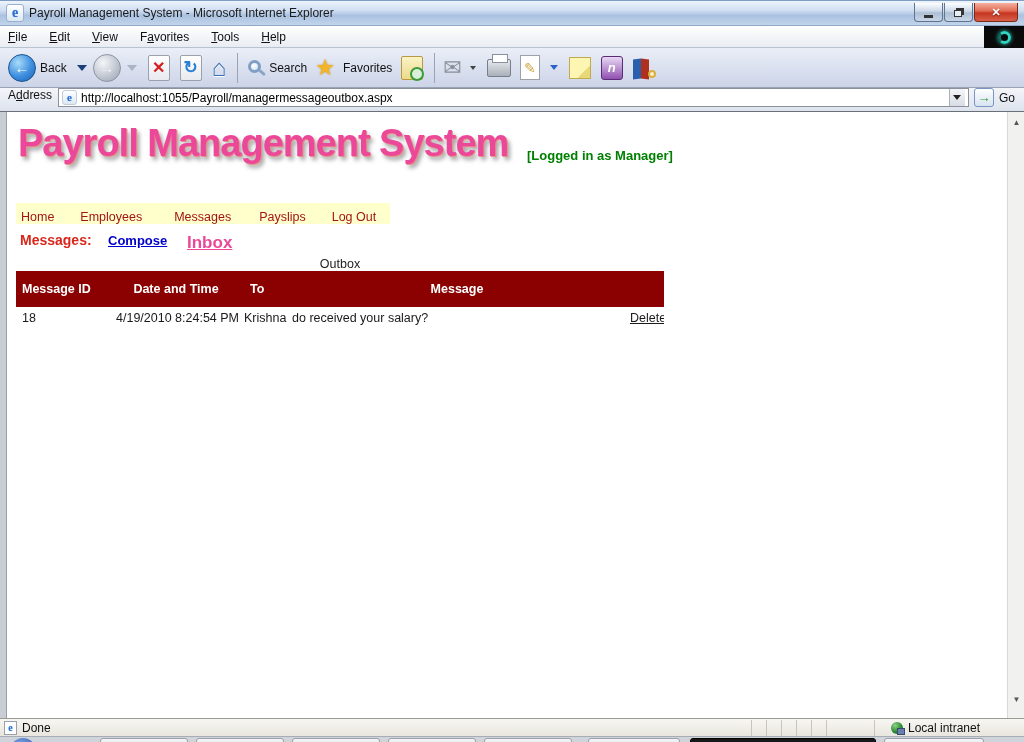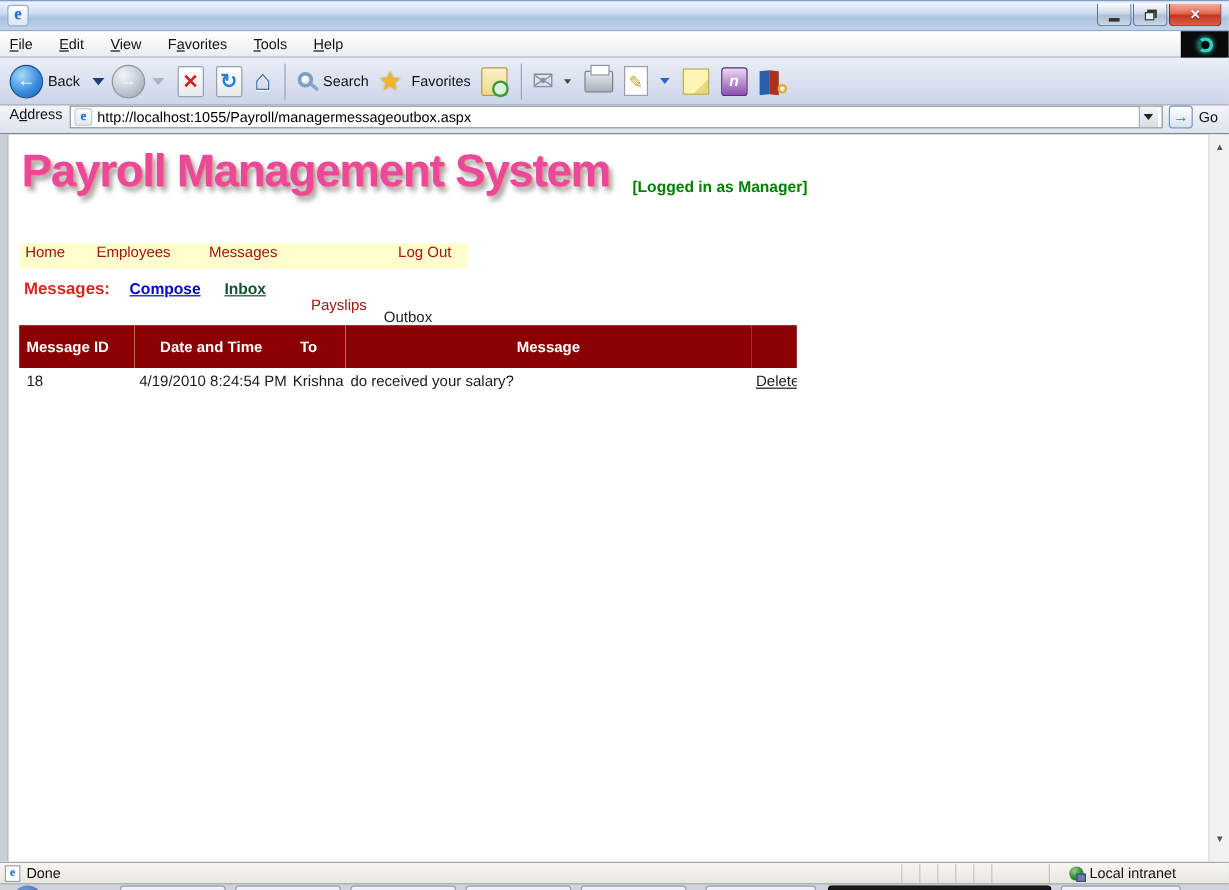--- a/index.html
+++ b/index.html
@@ -77,28 +77,28 @@
   .go-text { margin:0 5px; color:#111; }
 
   
   .content { flex:1; background:#fff; position:relative; border-left:6px solid #c9cdd4; overflow:hidden; }
   .content .inner-edge { position:absolute; left:0; top:0; bottom:0; width:1px; background:#9aa0a8; }
 
   .page-heading { position:absolute; left:12px; top:10px; font-size:38px; font-weight:bold; letter-spacing:-1px; color:#ec4899;
     text-shadow:1px 1px 0 #e89088, 3px 4px 4px rgba(130,130,130,.75); }
   .login-status { position:absolute; left:521px; top:36px; font-size:13px; font-weight:bold; color:#008000; }
 
-  .nav-bar { position:absolute; left:10px; top:91px; width:374px; height:21px; background:#FFFFCC; display:flex; align-items:flex-start; padding-left:5px; font-size:12.5px; color:#a31515; }
+  .nav-bar { position:absolute; left:10px; top:91px; width:374px; height:21px; background:#FFFFCC; display:flex; align-items:flex-end; padding-left:5px; font-size:12.5px; color:#a31515; }
   .nav-item { cursor:pointer; }
   .nav-i0 { margin-right:26px; } .nav-i1 { margin-right:32px; } .nav-i2 { margin-right:28px; } .nav-i3 { margin-right:26px;margin-top:44px; }
 
   .messages-row { position:absolute; left:0; top:120px; width:660px; height:20px; }
   .messages-label { position:absolute; left:14px; top:0; font-size:14px; font-weight:bold; color:#d8261a; }
   .compose-link { position:absolute; left:102px; top:1px; font-size:13px; font-weight:bold; color:#0000cc; text-decoration:underline; cursor:pointer; }
-  .inbox-link { position:absolute; left:181px; top:1px; font-size:13px; font-weight:bold; color:#14532d; text-decoration:underline; cursor:pointer;text-align:center; }
+  .inbox-link { position:absolute; left:181px; top:1px; font-size:17px; font-weight:bold; color:#ec4899; text-decoration:underline; cursor:pointer;text-align:center; }
 
   .outbox-caption { position:absolute; left:10px; top:145px; width:648px; text-align:center; font-size:12.5px; color:#222; }
 
   .outbox-table { position:absolute; left:10px; top:159px; width:648px; border-collapse:collapse; table-layout:fixed; font-size:12.5px; }
   .outbox-table col.c-id { width:96px; } .outbox-table col.c-dt { width:128px; } .outbox-table col.c-to { width:48px; }
   .outbox-table col.c-msg { width:338px; } .outbox-table col.c-act { width:38px; }
   .outbox-table thead th { background:#8B0000; color:#fff; font-weight:bold; height:36px; padding:0 4px; white-space:nowrap; overflow:hidden; }
   .th-id { text-align:left; padding-left:6px !important; }
   .th-dt { text-align:center; }
   .th-to { text-align:left; padding-left:10px !important; }
@@ -133,20 +133,21 @@
 </style>
 </head>
 <body>
 
 <div class="window">
 
   <div class="titlebar">
     <span class="ie-badge">
         <span class="ie-e">e</span>
       </span>
+    <span class="title-text">Payroll Management System - Microsoft Internet Explorer</span>
     <div class="win-buttons">
       <div class="win-btn">
           <span class="glyph-min"></span>
         </div>
       <div class="win-btn">
           <span class="glyph-restore"></span>
         </div>
       <div class="win-btn close">
           <span>✕</span>
         </div>

